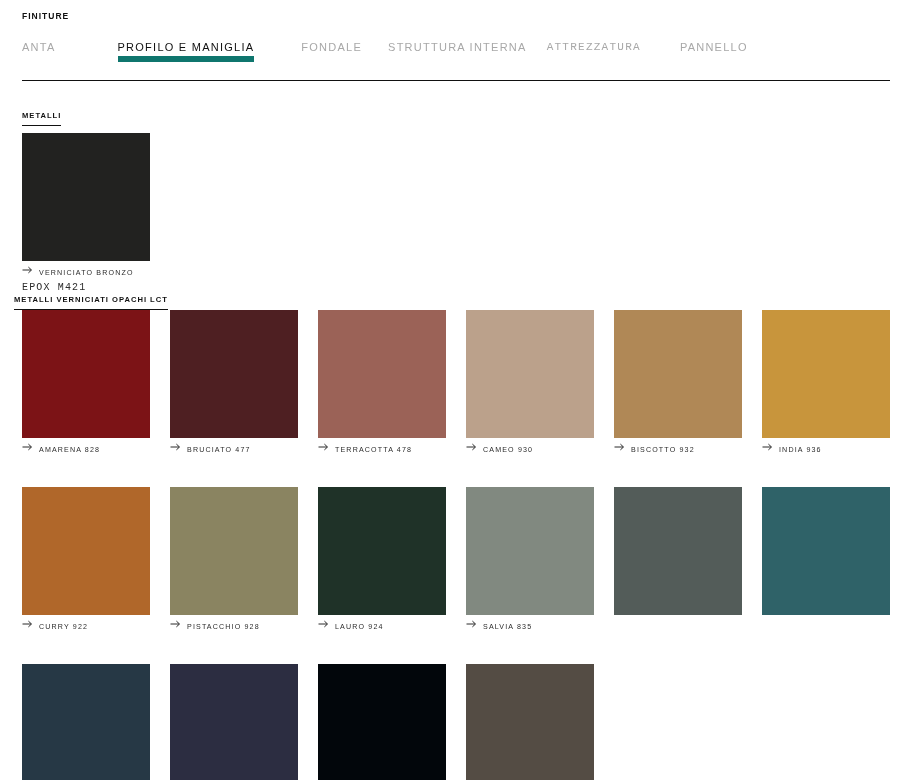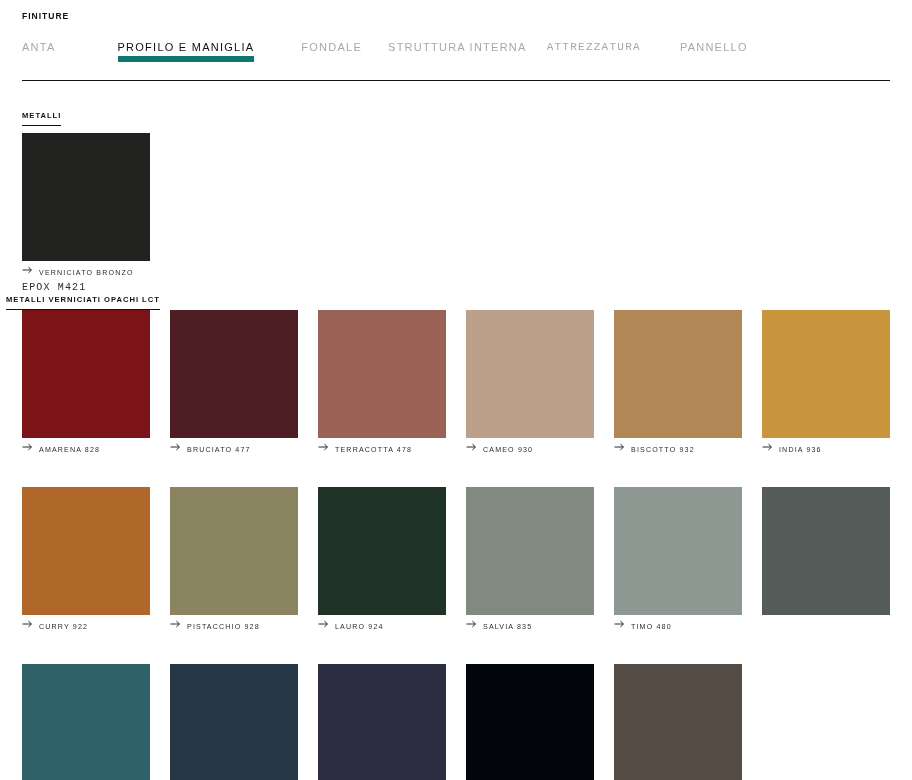--- a/index.html
+++ b/index.html
@@ -80,21 +80,21 @@
     border-bottom: 1px solid #111111;
     padding-bottom: 5px;
   }
   .heading-metalli {
     position: absolute;
     left: 22px;
     top: 111px;
   }
   .heading-opachi {
     position: absolute;
-    left: 6px;
+    left: 14px;
     top: 295px;
   }
 
   
   .metal-block {
     position: absolute;
     left: 22px;
     top: 133px;
     width: 128px;
   }
@@ -299,31 +299,20 @@
         <div class="caption">
           <span class="arrow-icon">
             <svg width="11" height="8" viewBox="0 0 11 8" xmlns="http://www.w3.org/2000/svg">
               <path d="M0.5 4 H9.2 M6.4 1.1 L9.5 4 L6.4 6.9" fill="none" stroke="#2b2b2b" stroke-width="1"></path>
             </svg>
           </span>
           <span class="caption-label">SALVIA 835</span>
         </div>
       </div>
       <div class="cell">
-        <span class="cell-swatch" style="background: rgb(142, 152, 146);"></span>
-        <div class="caption">
-          <span class="arrow-icon">
-            <svg width="11" height="8" viewBox="0 0 11 8" xmlns="http://www.w3.org/2000/svg">
-              <path d="M0.5 4 H9.2 M6.4 1.1 L9.5 4 L6.4 6.9" fill="none" stroke="#2b2b2b" stroke-width="1"></path>
-            </svg>
-          </span>
-          <span class="caption-label">TIMO 480</span>
-        </div>
-      </div>
-      <div class="cell">
         <span class="cell-swatch" style="background: rgb(83, 92, 89);"></span>
       </div>
       <div class="cell">
         <span class="cell-swatch" style="background: rgb(47, 98, 104);"></span>
       </div>
       <div class="cell">
         <span class="cell-swatch" style="background: rgb(38, 56, 69);"></span>
       </div>
       <div class="cell">
         <span class="cell-swatch" style="background: rgb(44, 45, 65);"></span>

